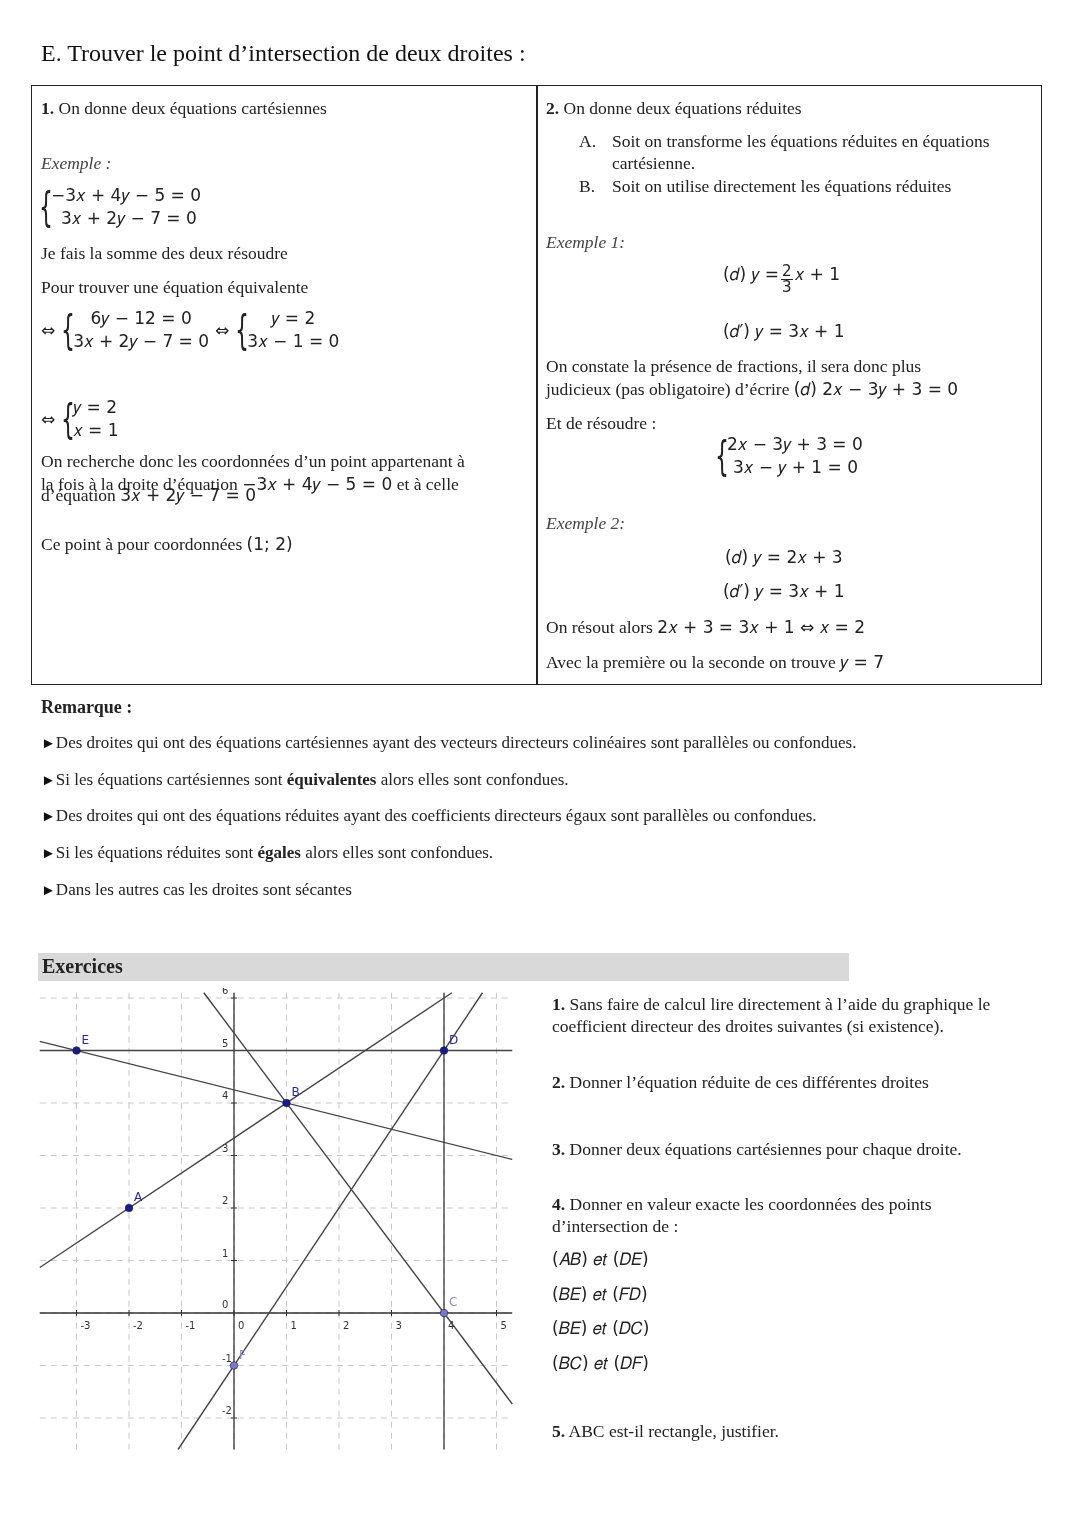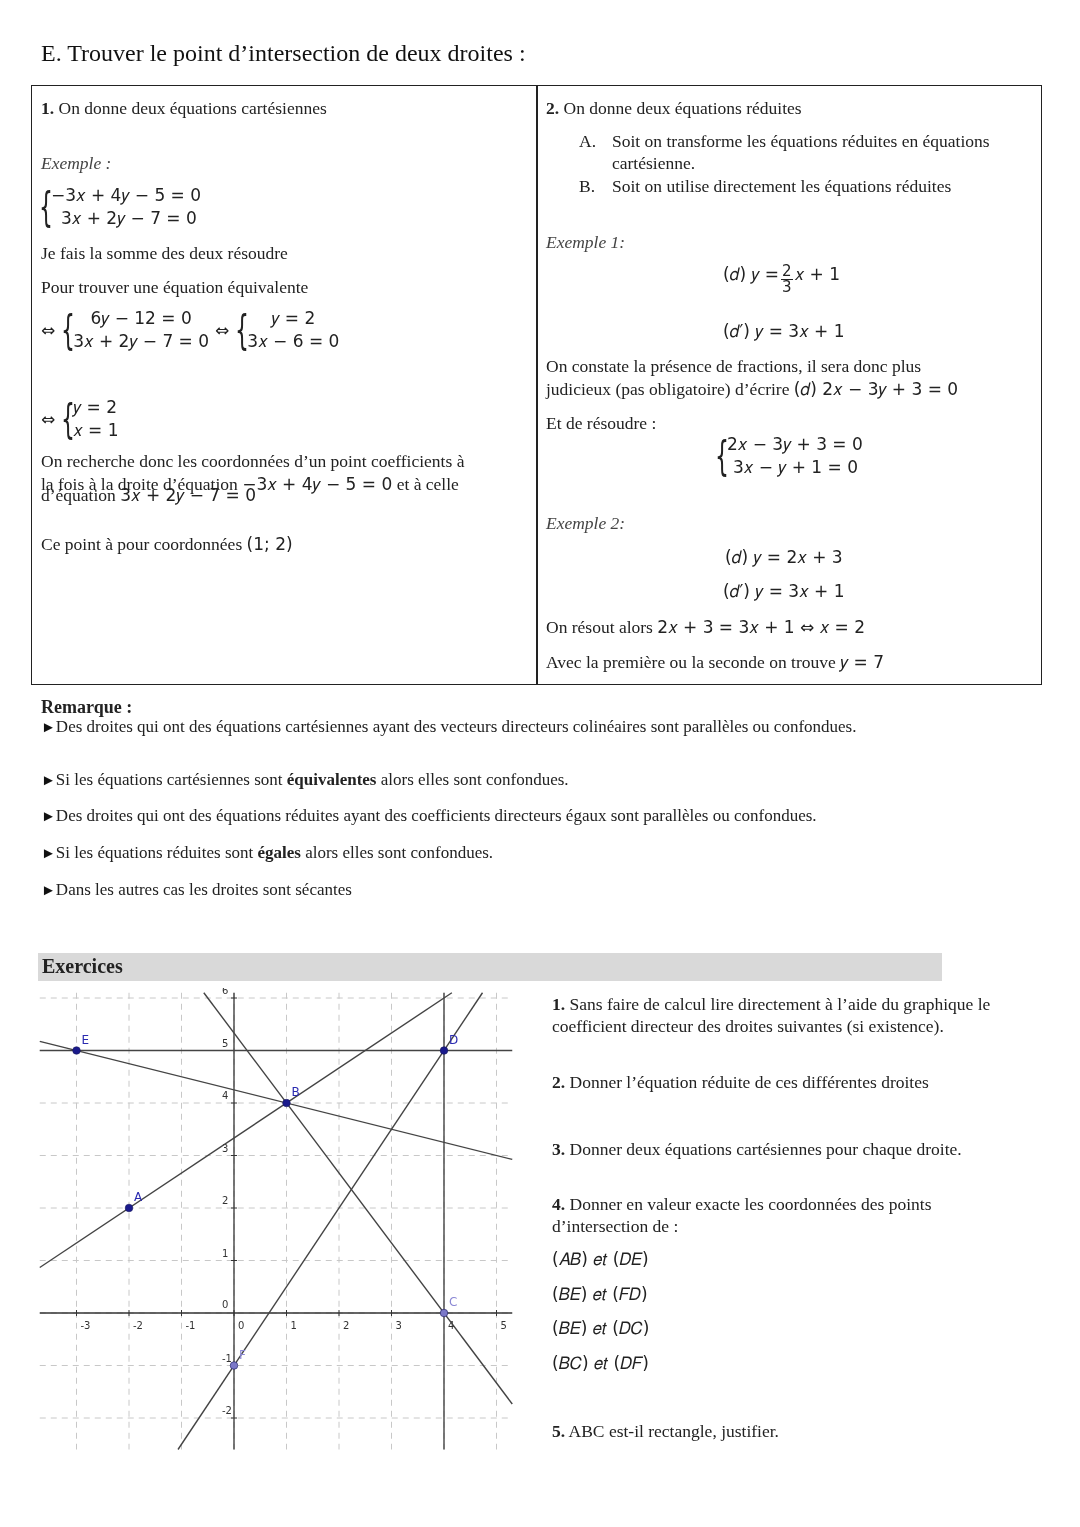--- a/index.html
+++ b/index.html
@@ -12,21 +12,21 @@
   .math { font-family:"DejaVu Sans", sans-serif; font-size:17px; }
   .ital { font-style:italic; }
   .b { font-weight:bold; }
   .sys { display:flex; align-items:center; }
   .brace { font-family:"DejaVu Sans", sans-serif; font-size:40px; line-height:40px; transform:scaleX(0.55); transform-origin:left center; width:12px; color:#222; }
   .sys-lines { display:flex; flex-direction:column; line-height:23px; }
   .frac { display:inline-flex; flex-direction:column; align-items:center; vertical-align:middle; font-size:15px; line-height:15px; margin:0 2px; }
   .frac .num { border-bottom:1px solid #222; padding:0 1px; }
   .remarque { left:41px; top:697px; font-size:18px; font-weight:bold; }
   .rem-item { left:41px; font-size:17px; white-space:nowrap; }
-  .ex-header { left:38px; top:953px; width:904px; height:28px; background:#d9d9d9; }
+  .ex-header { left:38px; top:953px; width:811px; height:28px; background:#d9d9d9; }
   .ex-header span { position:absolute; left:4px; top:2px; font-size:20px; font-weight:bold; }
   svg text { font-family:"DejaVu Sans", sans-serif; }
 </style>
 </head>
 <body>
 
 <div class="abs title">E. Trouver le point d’intersection de deux droites :</div>
 
 <div class="abs table"></div>
 <div class="abs col-divider"></div>
@@ -52,34 +52,34 @@
     <span>⇔</span>
     <span class="brace" style="margin-left:6px">{</span>
     <div class="sys-lines" style="align-items:center">
       <span>6𝑦 − 12 = 0</span>
       <span>3𝑥 + 2𝑦 − 7 = 0</span>
     </div>
     <span style="margin-left:6px">⇔</span>
     <span class="brace" style="margin-left:6px">{</span>
     <div class="sys-lines" style="align-items:center">
       <span>𝑦 = 2</span>
-      <span>3𝑥 − 6 = 0</span>
+      <span>3𝑥 − 1 = 0</span>
     </div>
   </div>
 
   <div class="abs sys math" style="left:41px;top:396px;">
     <span>⇔</span>
     <span class="brace" style="margin-left:6px">{</span>
     <div class="sys-lines">
       <span>𝑦 = 2</span>
       <span>𝑥 = 1</span>
     </div>
   </div>
 
-  <div class="abs t" style="left:41px;top:450px;">On recherche donc les coordonnées d’un point coefficients à</div>
+  <div class="abs t" style="left:41px;top:450px;">On recherche donc les coordonnées d’un point appartenant à</div>
   <div class="abs t" style="left:41px;top:473px;">
     <span>la fois à la droite d’équation </span><span class="math">−3𝑥 + 4𝑦 − 5 = 0</span><span> et à celle</span>
   </div>
   <div class="abs t" style="left:41px;top:484px;">
     <span>d’équation </span><span class="math">3𝑥 + 2𝑦 − 7 = 0</span>
   </div>
   <div class="abs t" style="left:41px;top:533px;">
     <span>Ce point à pour coordonnées </span><span class="math">(1; 2)</span>
   </div>
 </div>
@@ -127,21 +127,21 @@
   <div class="abs t" style="left:546px;top:616px;">
     <span>On résout alors </span><span class="math">2𝑥 + 3 = 3𝑥 + 1 ⇔ 𝑥 = 2</span>
   </div>
   <div class="abs t" style="left:546px;top:651px;">
     <span>Avec la première ou la seconde on trouve </span><span class="math">𝑦 = 7</span>
   </div>
 </div>
 
 <div class="abs remarque">Remarque :</div>
 <div id="rem-list">
-    <div class="abs rem-item" style="top: 717px; text-align: center;"><span style="font-size: 15px; color: rgb(17, 17, 17);">►</span><span>Des droites qui ont des équations cartésiennes ayant des vecteurs directeurs colinéaires sont parallèles ou confondues.</span><span class="b"></span><span></span></div>
+    <div class="abs rem-item" style="top: 733px; text-align: center;"><span style="font-size: 15px; color: rgb(17, 17, 17);">►</span><span>Des droites qui ont des équations cartésiennes ayant des vecteurs directeurs colinéaires sont parallèles ou confondues.</span><span class="b"></span><span></span></div>
     <div class="abs rem-item" style="top: 770px;"><span style="font-size: 15px; color: rgb(17, 17, 17);">►</span><span>Si les équations cartésiennes sont </span><span class="b">équivalentes</span><span> alors elles sont confondues.</span></div>
     <div class="abs rem-item" style="top: 806px;"><span style="font-size: 15px; color: rgb(17, 17, 17);">►</span><span>Des droites qui ont des équations réduites ayant des coefficients directeurs égaux sont parallèles ou confondues.</span><span class="b"></span><span></span></div>
     <div class="abs rem-item" style="top: 843px;"><span style="font-size: 15px; color: rgb(17, 17, 17);">►</span><span>Si les équations réduites sont </span><span class="b">égales</span><span> alors elles sont confondues.</span></div>
     <div class="abs rem-item" style="top: 880px;"><span style="font-size: 15px; color: rgb(17, 17, 17);">►</span><span>Dans les autres cas les droites sont sécantes</span><span class="b"></span><span></span></div>
   </div>
 
 <div class="abs ex-header">
   <span>Exercices</span>
 </div>
 

